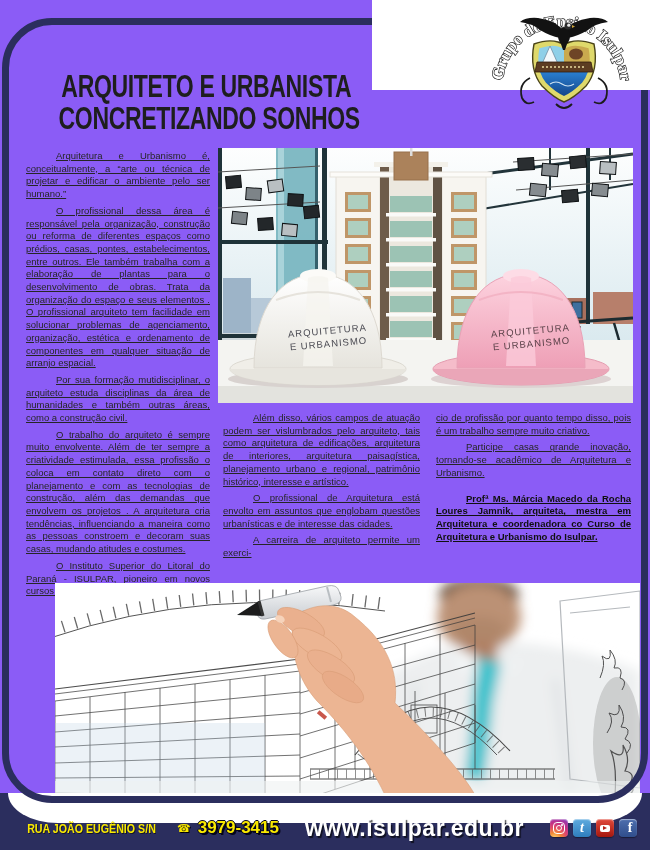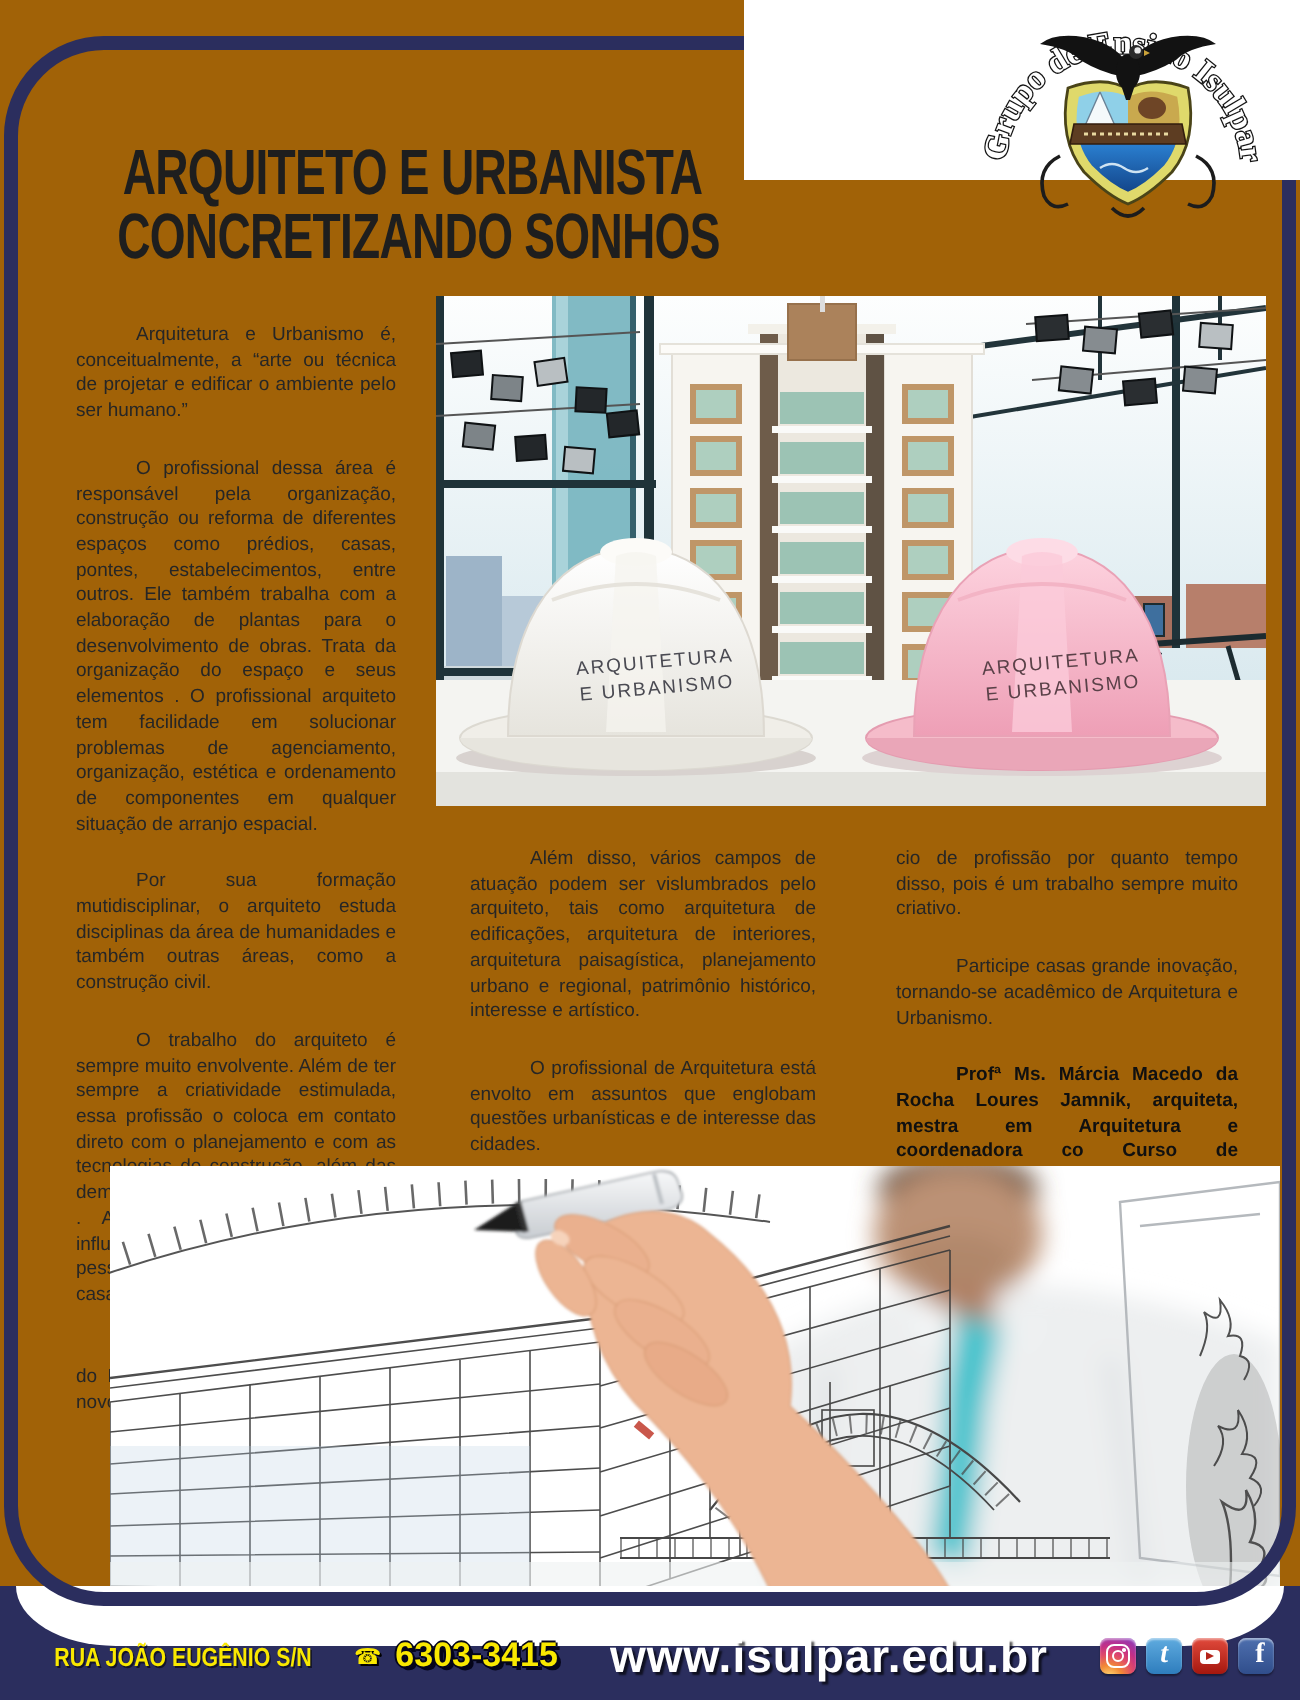--- a/index.html
+++ b/index.html
@@ -1,35 +1,35 @@
 <!DOCTYPE html>
 <html lang="pt"><head>
 <meta charset="utf-8">
 <style>
   html,body{margin:0;padding:0;background:#fff;}
-  .page{position:relative;width:650px;height:850px;background:#a16207;overflow:hidden;
+  .page{position:relative;width:650px;height:850px;background:#8b5cf6;overflow:hidden;
         font-family:"Liberation Sans",sans-serif;}
   
   .footer-band{position:absolute;left:0;top:793px;width:650px;height:57px;background:#2b2e5e;z-index:3;}
   .footer-dome{position:absolute;left:8px;top:793px;width:634px;height:30px;background:#fff;
                border-radius:0 0 50px 50px / 0 0 30px 30px;z-index:4;}
   .frame{position:absolute;left:2px;top:18px;width:646px;height:785px;box-sizing:border-box;
          border:7px solid #2b2e5e;border-radius:50px 0 50px 50px;z-index:5;pointer-events:none;}
   .frame-mask{position:absolute;left:372px;top:0;width:278px;height:90px;background:#fff;z-index:6;}
   
   .logo{position:absolute;left:480px;top:0px;width:168px;height:110px;z-index:8;}
   .logo svg{overflow:visible;}
   
   .title{position:absolute;left:0;top:70px;width:412px;text-align:center;z-index:2;
          color:#1e1e1e;font-weight:bold;line-height:32px;font-size:32px;}
   .title .tline{display:inline-block;transform:scaleX(0.72);letter-spacing:-0.5px;white-space:nowrap;}
   
   .col{position:absolute;z-index:2;font-size:9.5px;line-height:12.7px;color:#262626;
        text-align:justify;}
-  .col p{margin:16px;}
+  .col p{margin:4px;text-decoration:underline;}
   .col p.ind{text-indent:30px;}
   .col-left{left:22px;top:146px;width:192px;height:436px;}
   .col-mid{left:219px;top:408px;width:205px;height:186px;}
   .col-right{left:432px;top:408px;width:203px;height:186px;}
   .col p.bold{font-weight:bold;margin-top:13px;color:#101010;}
   
   .photo{position:absolute;left:218px;top:148px;width:415px;height:255px;z-index:2;}
   .sketch{position:absolute;left:55px;top:583px;width:585px;height:212px;z-index:2;}
   
   .footer-content{position:absolute;left:0;top:810px;width:650px;height:36px;z-index:7;
@@ -393,21 +393,21 @@
         <ellipse cx="228" cy="56" rx="22" ry="10" fill="#ecb593" stroke="#d99d77" stroke-width="0.6" transform="rotate(55 228 56)"></ellipse>
         <ellipse cx="225" cy="36" rx="5" ry="3.5" fill="#f6d3bb" transform="rotate(25 225 36)"></ellipse>
       </g>
     </svg>
   </div>
 
   <div class="footer-content">
     <div class="addr-group">
       <span class="addr">RUA JOÃO EUGÊNIO S/N</span>
       <span class="phone-ic">☎</span>
-      <span class="phone">6303-3415</span>
+      <span class="phone">3979-3415</span>
     </div>
     <span class="site">www.isulpar.edu.br</span>
     <div class="socials">
       <span class="icon ig">
           <span class="ig-frame"></span>
           <span class="ig-lens"></span>
         </span>
       <span class="icon tw">t</span>
       <span class="icon yt">
           <span class="yt-play"></span>

